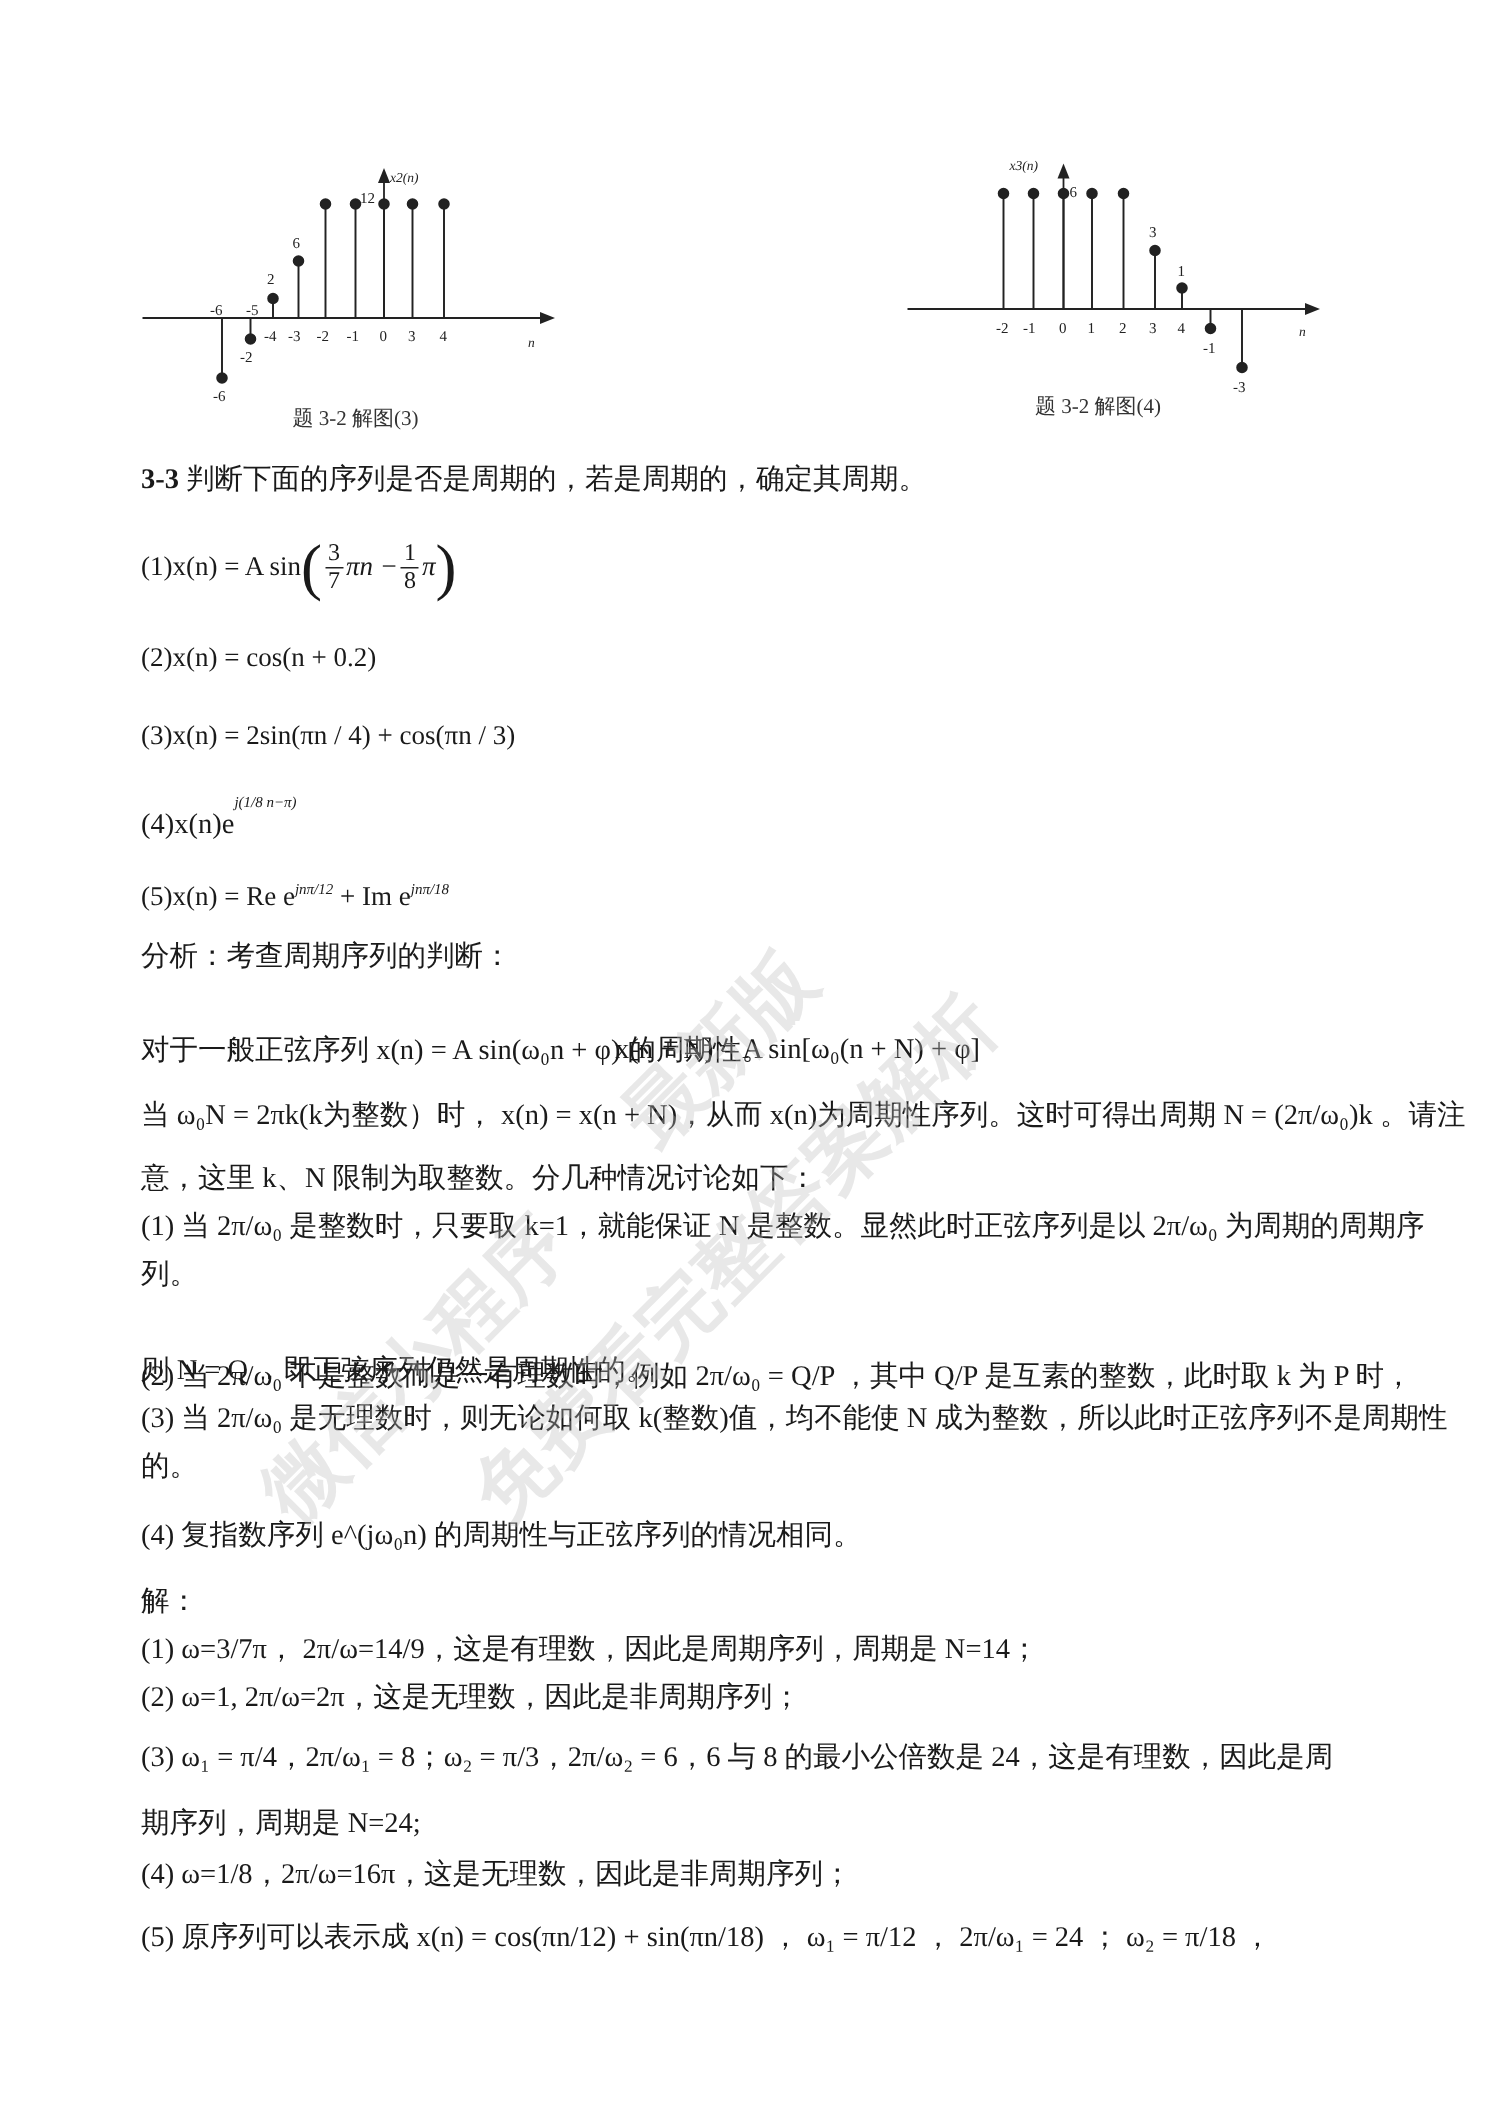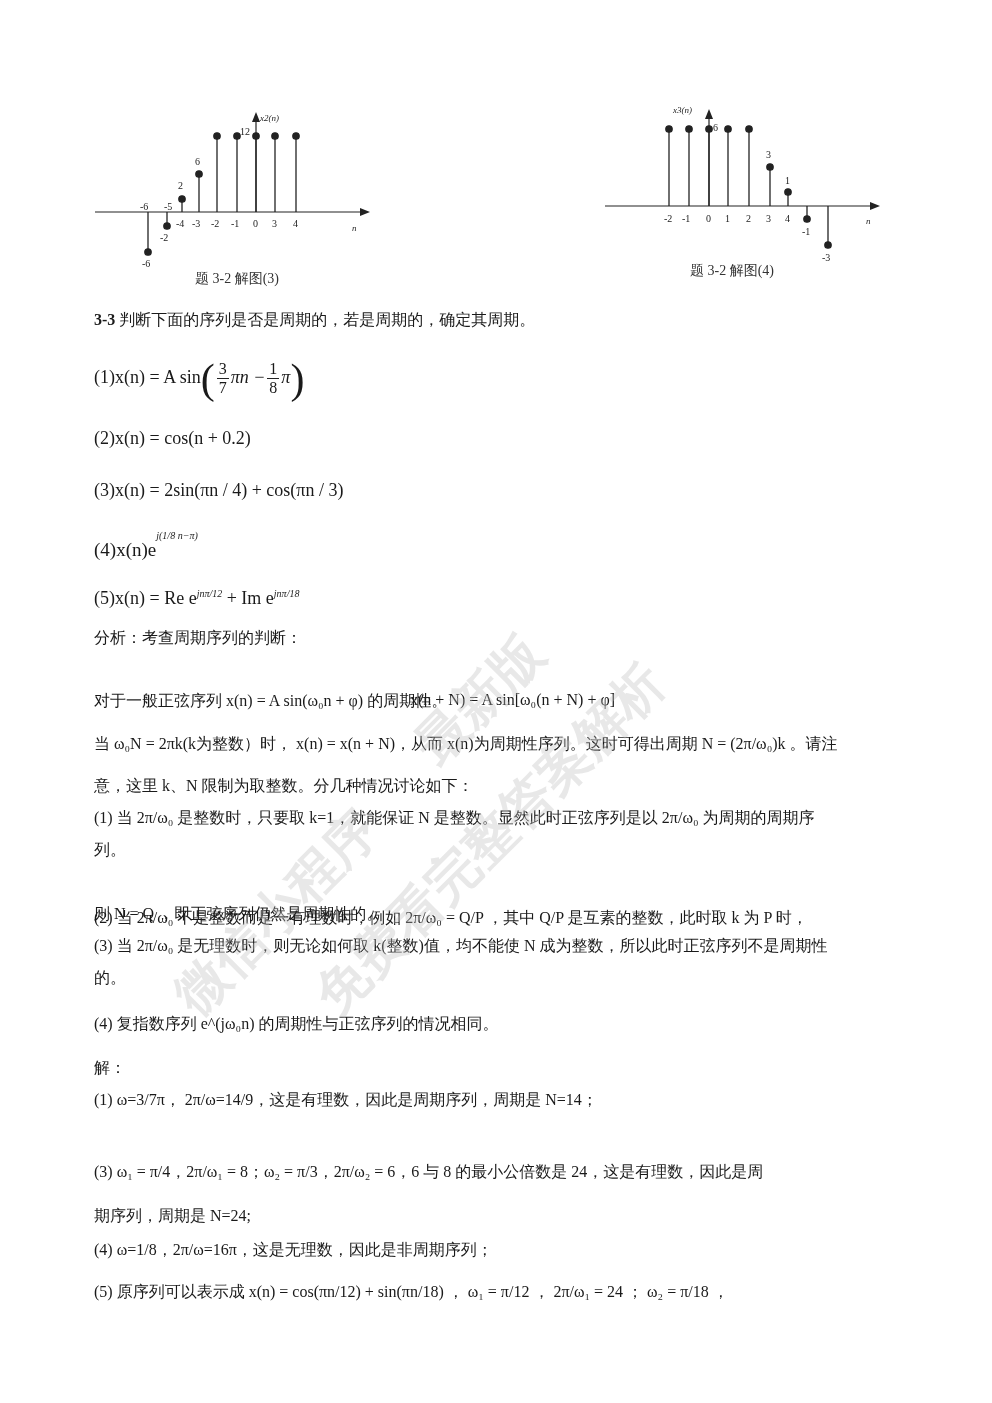--- a/index.html
+++ b/index.html
@@ -2,21 +2,21 @@
 <html><head>
 <meta charset="utf-8">
 <style>
   html, body { margin:0; padding:0; background:#ffffff; }
   body { width:992px; height:1403px; position:relative; overflow:hidden;
          font-family:"Liberation Serif", "DejaVu Serif", serif; color:#1a1a1a; }
   .page { position:absolute; left:0; top:0; width:992px; height:1403px; }
   .fig { position:absolute; }
   .fig svg text { font-family:"Liberation Serif", serif; fill:#222; }
   .caption { position:absolute; font-size:14px; color:#333; }
-  .line { position:absolute; left:94px; font-size:16px; white-space:nowrap; line-height:20px; }
+  .line { position:absolute; left:94px; font-size:19px; white-space:nowrap; line-height:20px; }
   .formula { font-size:18px; }
   .bold { font-weight:bold; }
   i { font-style:italic; }
   sup { font-size:10px; font-style:italic; }
   .frac { display:inline-block; vertical-align:middle; text-align:center; font-size:16px; line-height:18px; margin:0 2px; }
   .frac .num { display:block; border-bottom:1px solid #222; padding:0 2px; }
   .frac .den { display:block; }
   .bigparen { font-size:42px; vertical-align:middle; font-weight:lighter; line-height:42px; }
   .watermark { position:absolute; left:160px; top:420px; width:700px; height:560px; pointer-events:none; }
   .watermark span { position:absolute; font-family:"DejaVu Sans", sans-serif; font-weight:bold; color:rgba(190,190,190,0.35); transform:rotate(-45deg); transform-origin:left top; white-space:nowrap; }
@@ -155,20 +155,21 @@
   <div class="line" style="top:808px;">(1) 当 2π/ω₀ 是整数时，只要取 k=1，就能保证 N 是整数。显然此时正弦序列是以 2π/ω₀ 为周期的周期序</div>
   <div class="line" style="top:840px;">列。</div>
   <div class="line" style="top:872px;margin-top:36px;">(2) 当 2π/ω₀ 不是整数而是一有理数时，例如 2π/ω₀ = Q/P ，其中 Q/P 是互素的整数，此时取 k 为 P 时，</div>
   <div class="line" style="top:904px;">则 N = Q ，即正弦序列仍然是周期性的。</div>
   <div class="line" style="top:936px;">(3) 当 2π/ω₀ 是无理数时，则无论如何取 k(整数)值，均不能使 N 成为整数，所以此时正弦序列不是周期性</div>
   <div class="line" style="top:968px;">的。</div>
   <div class="line" style="top:1014px;">(4) 复指数序列 e^(jω₀n) 的周期性与正弦序列的情况相同。</div>
 
   <div class="line" style="top:1058px;">解：</div>
   <div class="line" style="top:1090px;">(1)  ω=3/7π，  2π/ω=14/9，这是有理数，因此是周期序列，周期是 N=14；</div>
+  <div class="line" style="top:1122px;">(2)  ω=1, 2π/ω=2π，这是无理数，因此是非周期序列；</div>
   <div class="line" style="top:1162px;">(3)  ω₁ = π/4，2π/ω₁ = 8；ω₂ = π/3，2π/ω₂ = 6，6 与 8 的最小公倍数是 24，这是有理数，因此是周</div>
   <div class="line" style="top:1206px;">期序列，周期是 N=24;</div>
   <div class="line" style="top:1240px;">(4)  ω=1/8，2π/ω=16π，这是无理数，因此是非周期序列；</div>
   <div class="line" style="top:1282px;">(5)  原序列可以表示成 x(n) = cos(πn/12) + sin(πn/18) ， ω₁ = π/12 ， 2π/ω₁ = 24 ； ω₂ = π/18 ，</div>
 
   <div class="watermark">
     <span style="left:0px; top:560px; font-size:52px;">微信小程序</span>
     <span style="left:240px; top:310px; font-size:52px;">最新版</span>
     <span style="left:140px; top:560px; font-size:52px;">免费看完整答案解析</span>
   </div>

